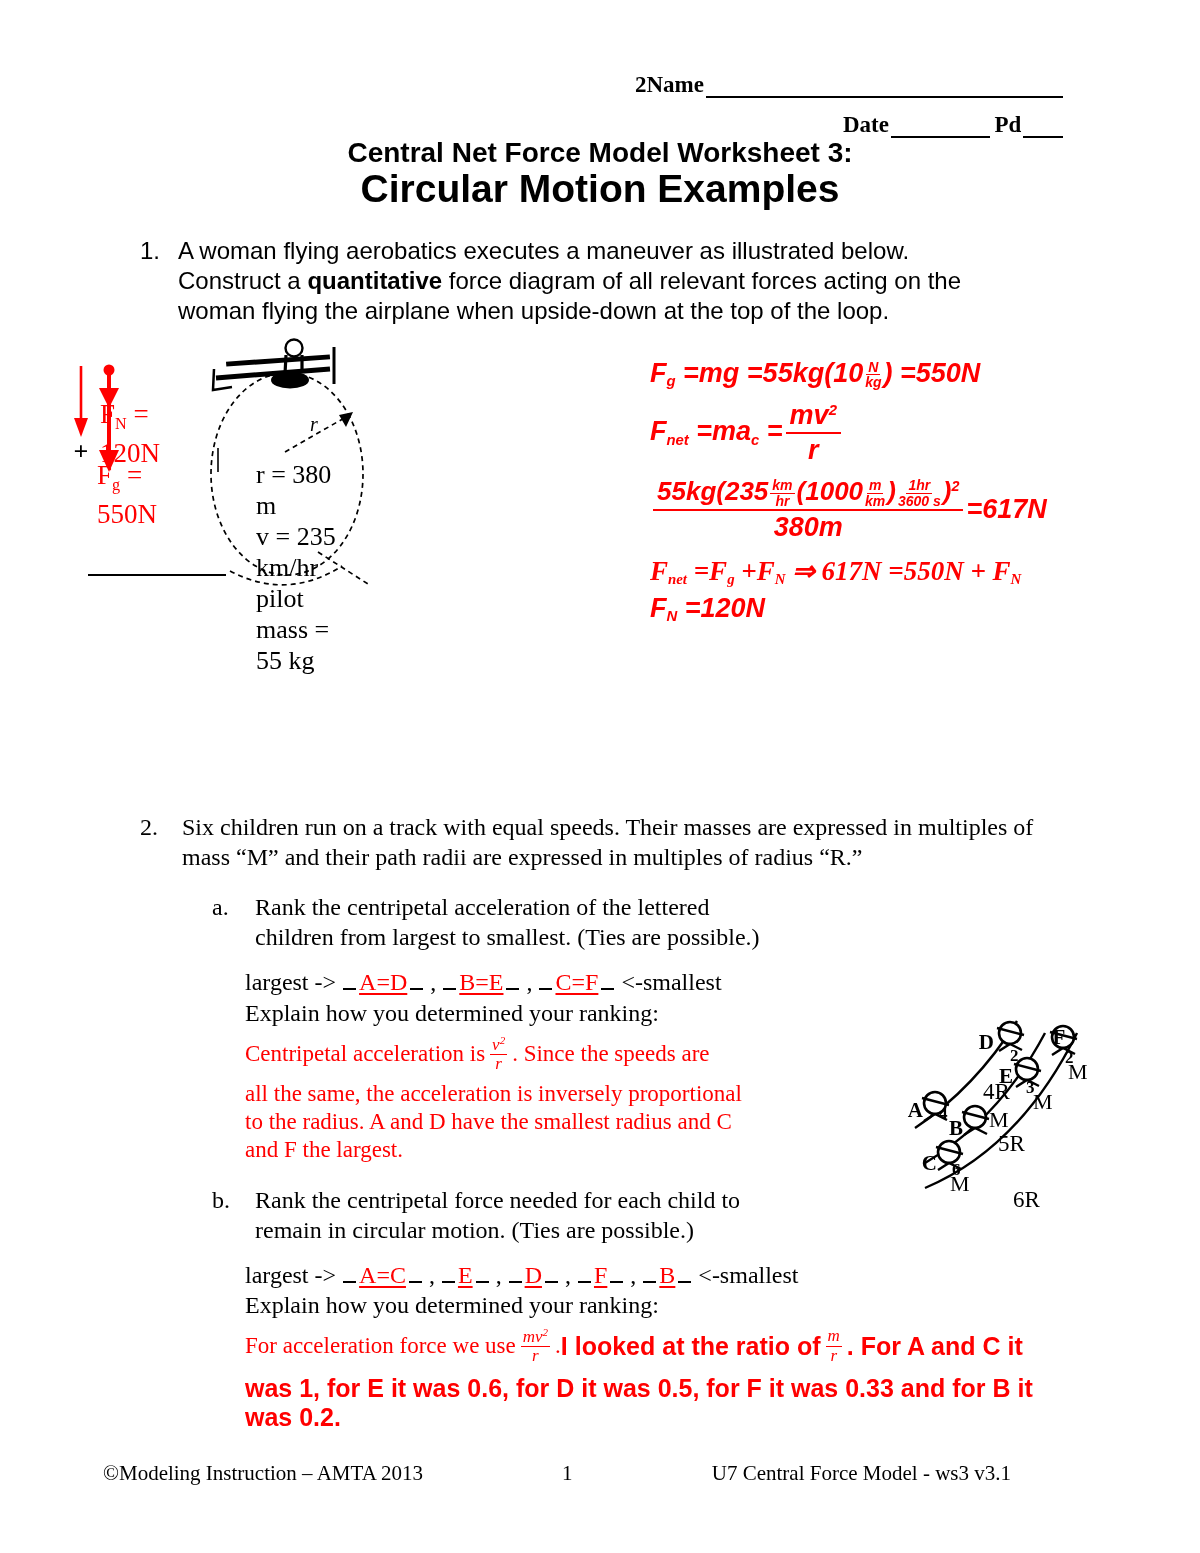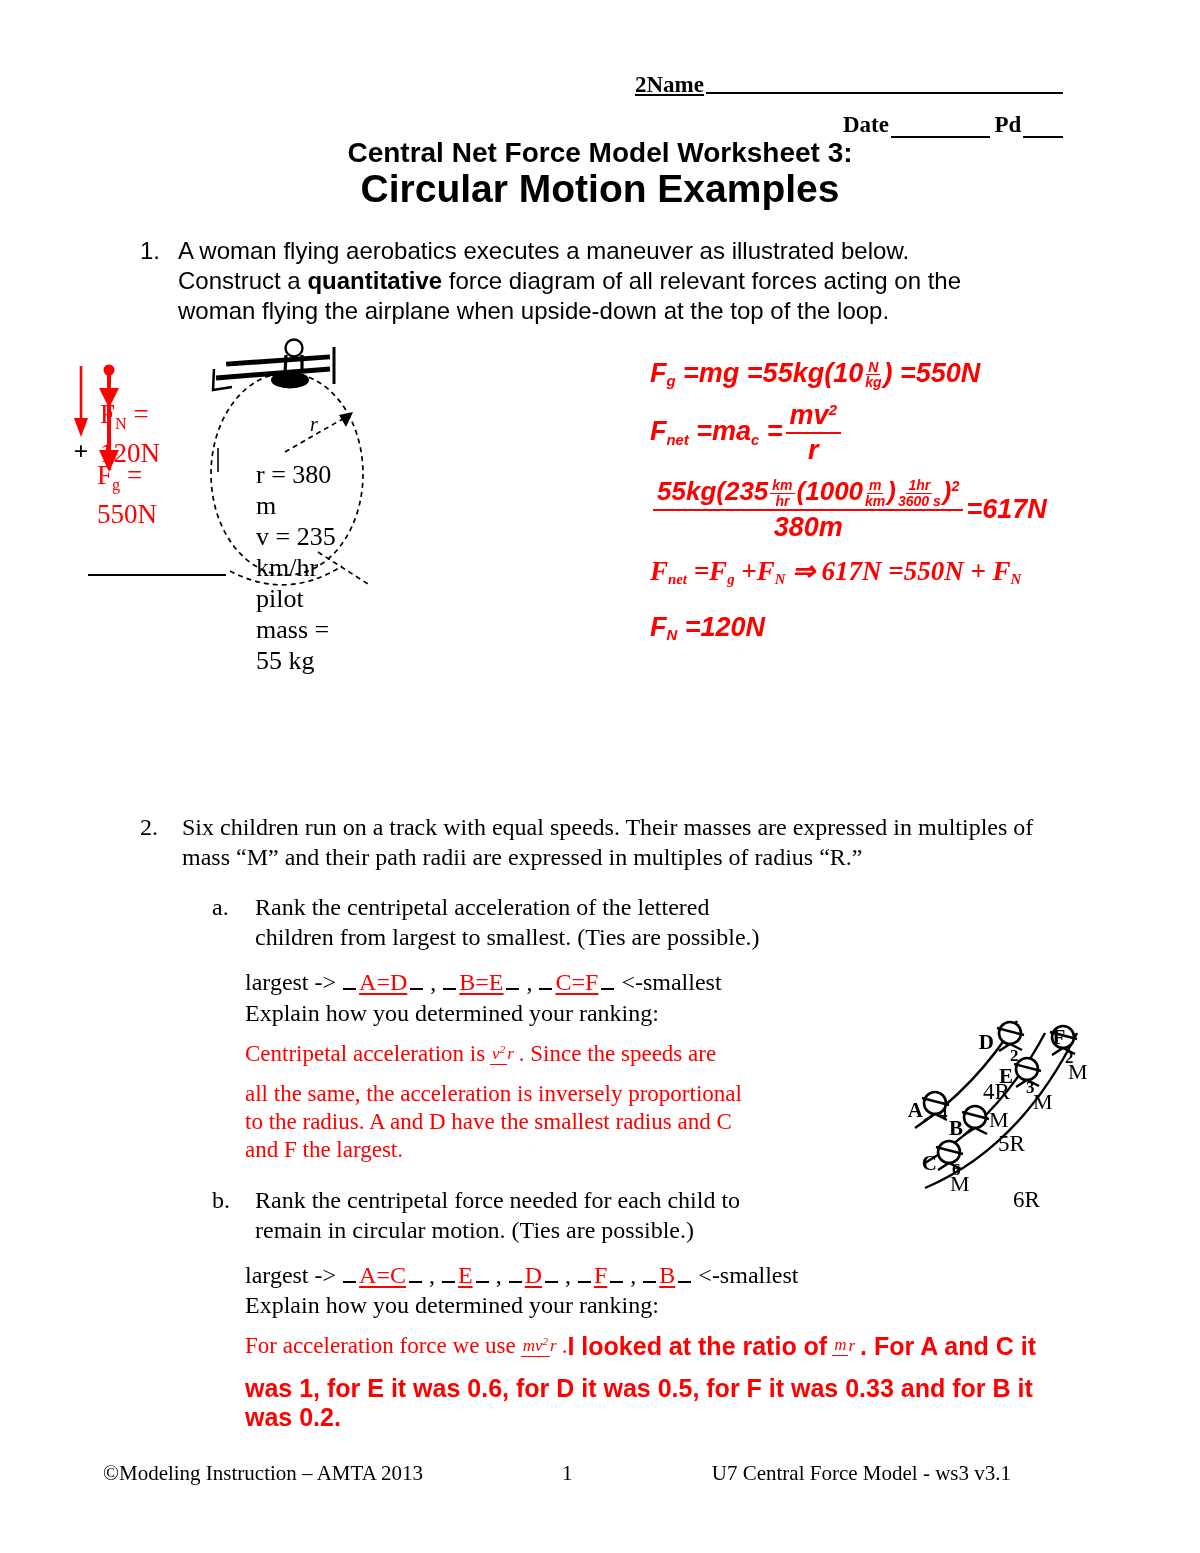--- a/index.html
+++ b/index.html
@@ -2,21 +2,21 @@
 <html style="--red: #FF0000; --ink: #000000;"><head>
 <meta charset="utf-8">
 <style>
   :root{ --red:#FF0000; --ink:#000000; }
   html,body{margin:0;padding:0;background:#888;}
   .page{position:relative;width:1200px;height:1553px;background:#fff;margin:0 auto;
         font-family:"Liberation Serif",serif;color:var(--ink);overflow:hidden;}
   .abs{position:absolute;}
 
   
-  .name-row{left:635px;top:72px;width:428px;display:flex;align-items:center;text-decoration:underline;}
+  .name-row{left:635px;top:72px;width:428px;display:flex;align-items:flex-end;}
   .name-row .lbl,.date-row .lbl{font:bold 23px "Liberation Serif",serif;white-space:nowrap;}
   .fill-line{flex:1;border-bottom:2px solid #000;height:1.05em;margin-left:2px;}
   .date-row{left:843px;top:112px;width:220px;display:flex;align-items:flex-end;}
   .date-row .l1{width:100px;border-bottom:2px solid #000;height:1.05em;margin:0 4px 0 2px;}
   .date-row .l2{width:40px;border-bottom:2px solid #000;height:1.05em;margin-left:2px;}
   .title1{left:0;top:137px;width:100%;text-align:center;font:bold 28px "Liberation Sans",sans-serif;}
   .title2{left:0;top:167px;width:100%;text-align:center;font:bold 39px "Liberation Sans",sans-serif;}
 
   
   .q1{left:140px;top:236px;width:950px;font:24px "Liberation Sans",sans-serif;line-height:30px;}
@@ -34,21 +34,21 @@
 
   
   .work{left:650px;top:358px;width:440px;color:var(--red);
         font:600 italic 27px "Liberation Sans",sans-serif;}
   .work sub{font-size:0.55em;vertical-align:-0.3em;}
   .work sup{font-size:0.55em;vertical-align:0.6em;}
   .eq{margin-bottom:0;}
   .eq2{margin-top:10px;}
   .eq3{margin-top:10px;display:flex;align-items:center;}
   .eq4{margin-top:12px;font-family:Liberation Serif, serif;}
-  .eq5{margin-top:23px;}
+  .eq5{margin-top:4px;}
   .bfrac{display:inline-flex;flex-direction:column;align-items:center;vertical-align:middle;margin:0 3px;}
   .bfrac .nline{display:inline-block;border-bottom:2.5px solid;padding:0 4px 1px;white-space:nowrap;}
   .bfrac .dline{padding-top:1px;}
   .sfrac{display:inline-flex;flex-direction:column;align-items:center;font-size:14px;line-height:1.05;
          vertical-align:middle;margin:0 2px;}
   .sfrac .fn{border-bottom:1.5px solid;padding:0 2px;}
   .eq3 .nline{font-size:26px;}
 
   
   .q2{left:140px;top:812px;width:950px;font:24px "Liberation Serif",serif;line-height:30px;}
@@ -59,21 +59,21 @@
   .part .part-prompt{margin-left:43px;}
   .rank-line{font:24px "Liberation Serif",serif;white-space:nowrap;}
   .stub{display:inline-block;width:13px;height:3px;border-bottom:2px solid #000;margin:0 1px;}
   .ans{color:var(--red);text-decoration:underline;text-underline-offset:3px;padding:0 2px;}
   .blank{white-space:nowrap;}
   .blank + .blank::before{content:" , ";color:#000;}
   .explain{font:24px "Liberation Serif",serif;}
 
   .red-expl{color:var(--red);font:23px "Liberation Serif",serif;line-height:28px;white-space:nowrap;}
   .red-expl .l1{display:flex;align-items:center;height:52px;}
-  .tfrac{display:inline-flex;flex-direction:row;align-items:center;font-style:italic;
+  .tfrac{display:inline-flex;flex-direction:column;align-items:center;font-style:italic;
          font-size:17px;line-height:1.1;margin:0 5px;}
   .tfrac .fn{border-bottom:1.5px solid;padding:0 2px;}
   .tfrac sup{font-size:11px;vertical-align:0.5em;}
   .bexpl .serif-seg{font:23px "Liberation Serif",serif;}
   .bexpl .bold-seg,.bexpl .bline{font:bold 25px "Liberation Sans",sans-serif;}
   .bexpl .bline{line-height:29px;}
 
   
   .footer{left:103px;top:1461px;width:908px;display:flex;justify-content:space-between;
           font:21px "Liberation Serif",serif;}

